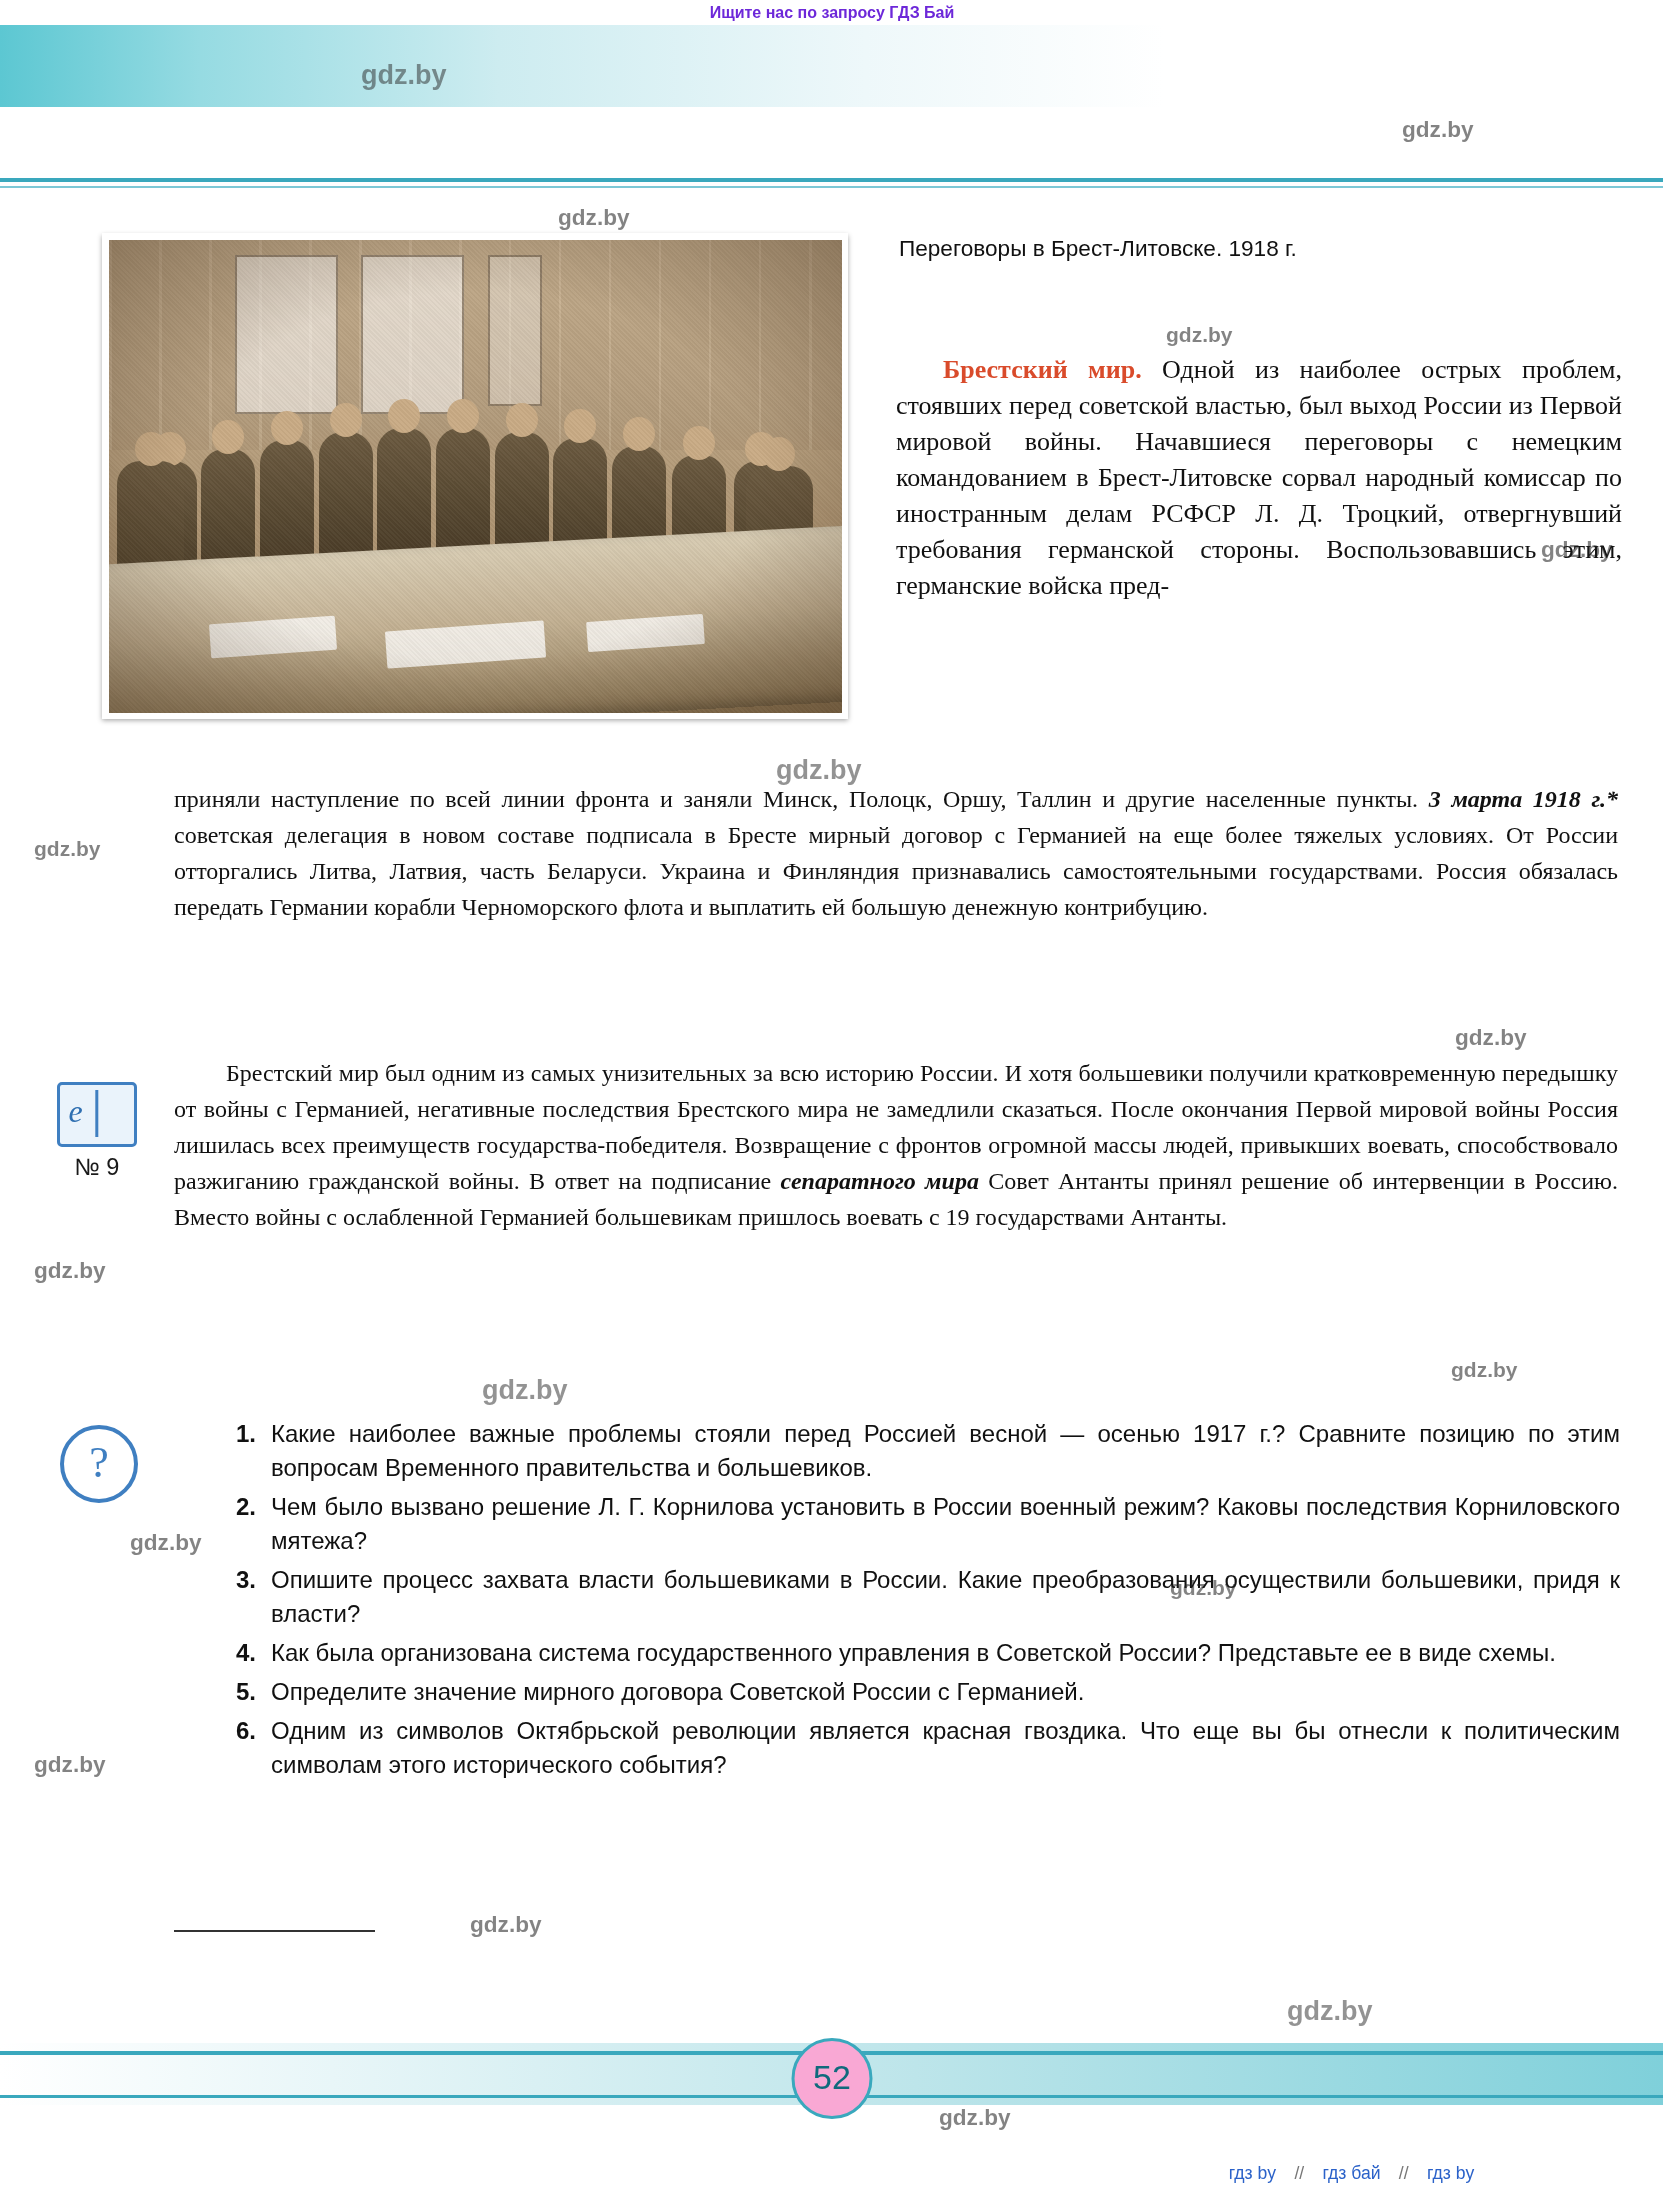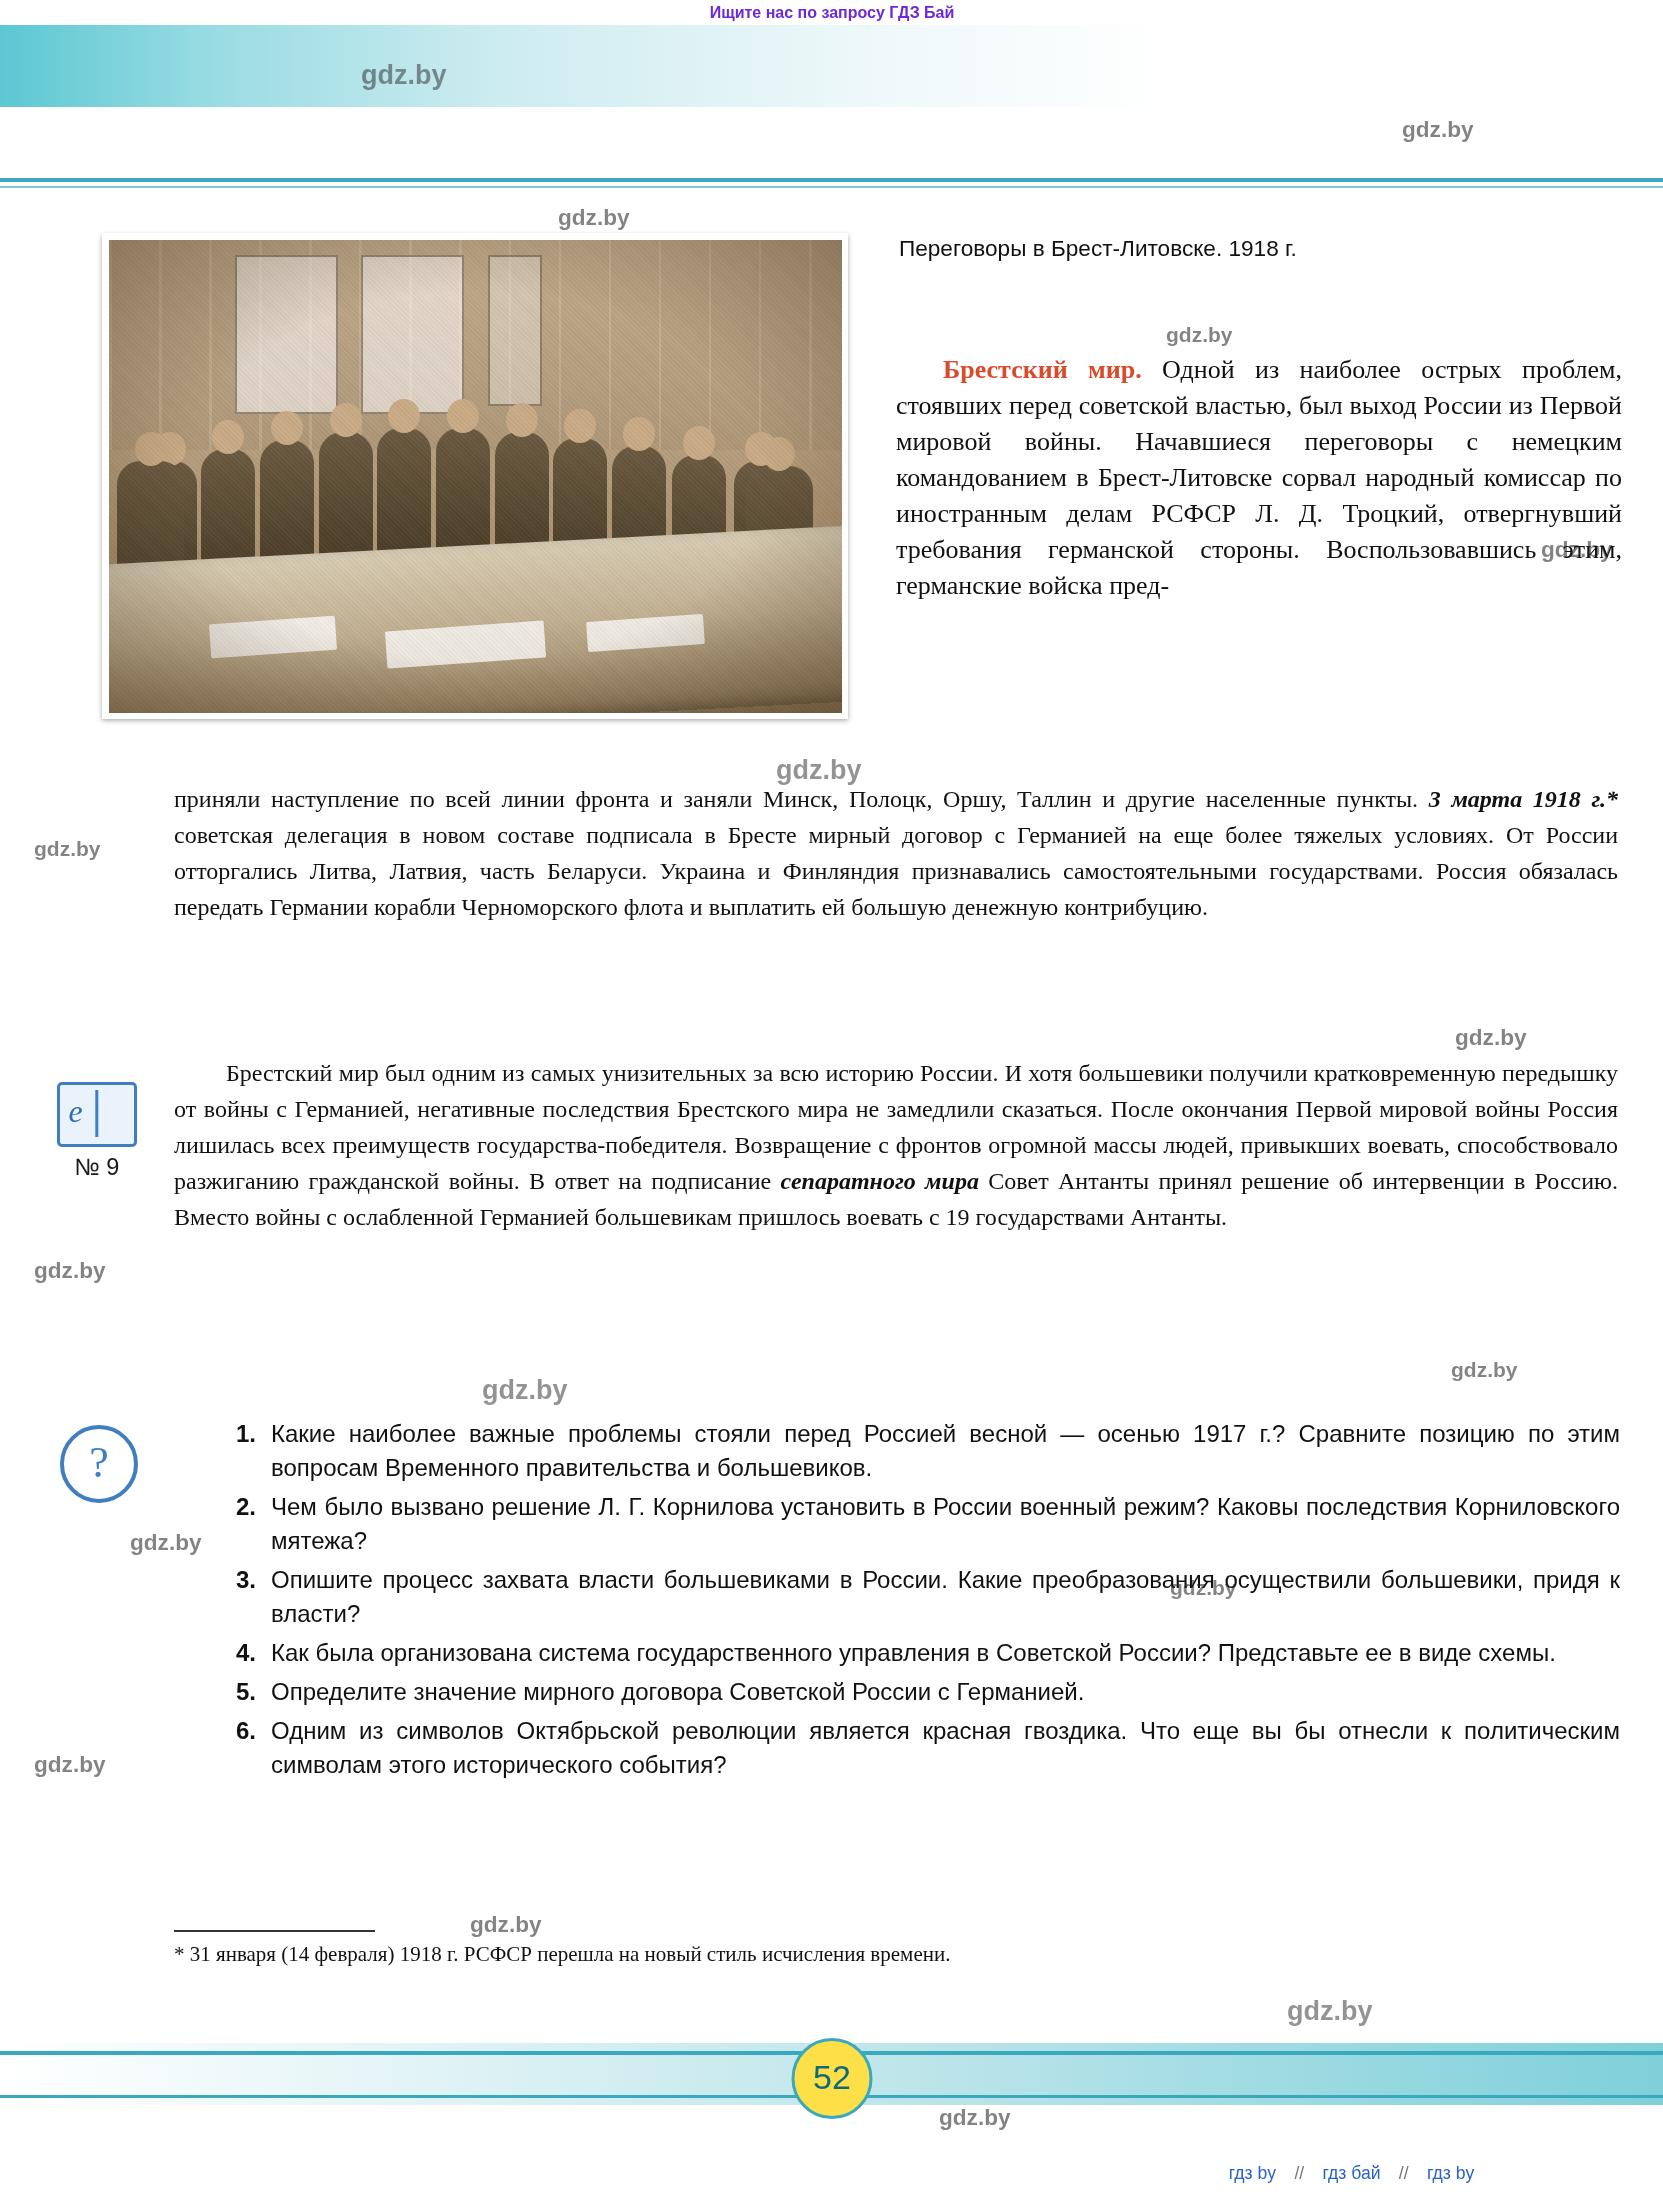--- a/index.html
+++ b/index.html
@@ -321,21 +321,21 @@
   .bottom-band .l1 { top: 8.4px; }
   .bottom-band .l2 { top: 52px; }
   .page-number {
     position: absolute;
     top: 2038px;
     left: 50%;
     transform: translateX(-50%);
     width: 75px; height: 75px;
     border: 3.4px solid #3aa8bd;
     border-radius: 50%;
-    background: #fde047;
+    background: #f9a8d4;
     color: #0f6a7c;
     font-family: "Liberation Sans", sans-serif;
     font-size: 34px;
     text-align: center;
     line-height: 72px;
     z-index: 5;
   }
   .footer-links {
     position: absolute;
     top: 2163px;
@@ -453,21 +453,20 @@
       <div class="q-num">5.</div>
       <div class="q-text">Определите значение мирного договора Советской России с Германией.</div>
     </div>
     <div class="q-item">
       <div class="q-num">6.</div>
       <div class="q-text">Одним из символов Октябрьской революции является красная гвоздика. Что еще вы бы отнесли к политическим символам этого исторического события?</div>
     </div>
   </div>
 
   <div class="footnote-rule"></div>
-  <div class="footnote">*  31 января (14 февраля) 1918 г. РСФСР перешла на новый стиль исчисления времени.</div>
 
 
   <div class="bottom-band">
     <div class="l1"></div>
     <div class="l2"></div>
   </div>
   <div class="page-number">52</div>
 
   <div class="footer-links">
     <span>гдз by</span>

